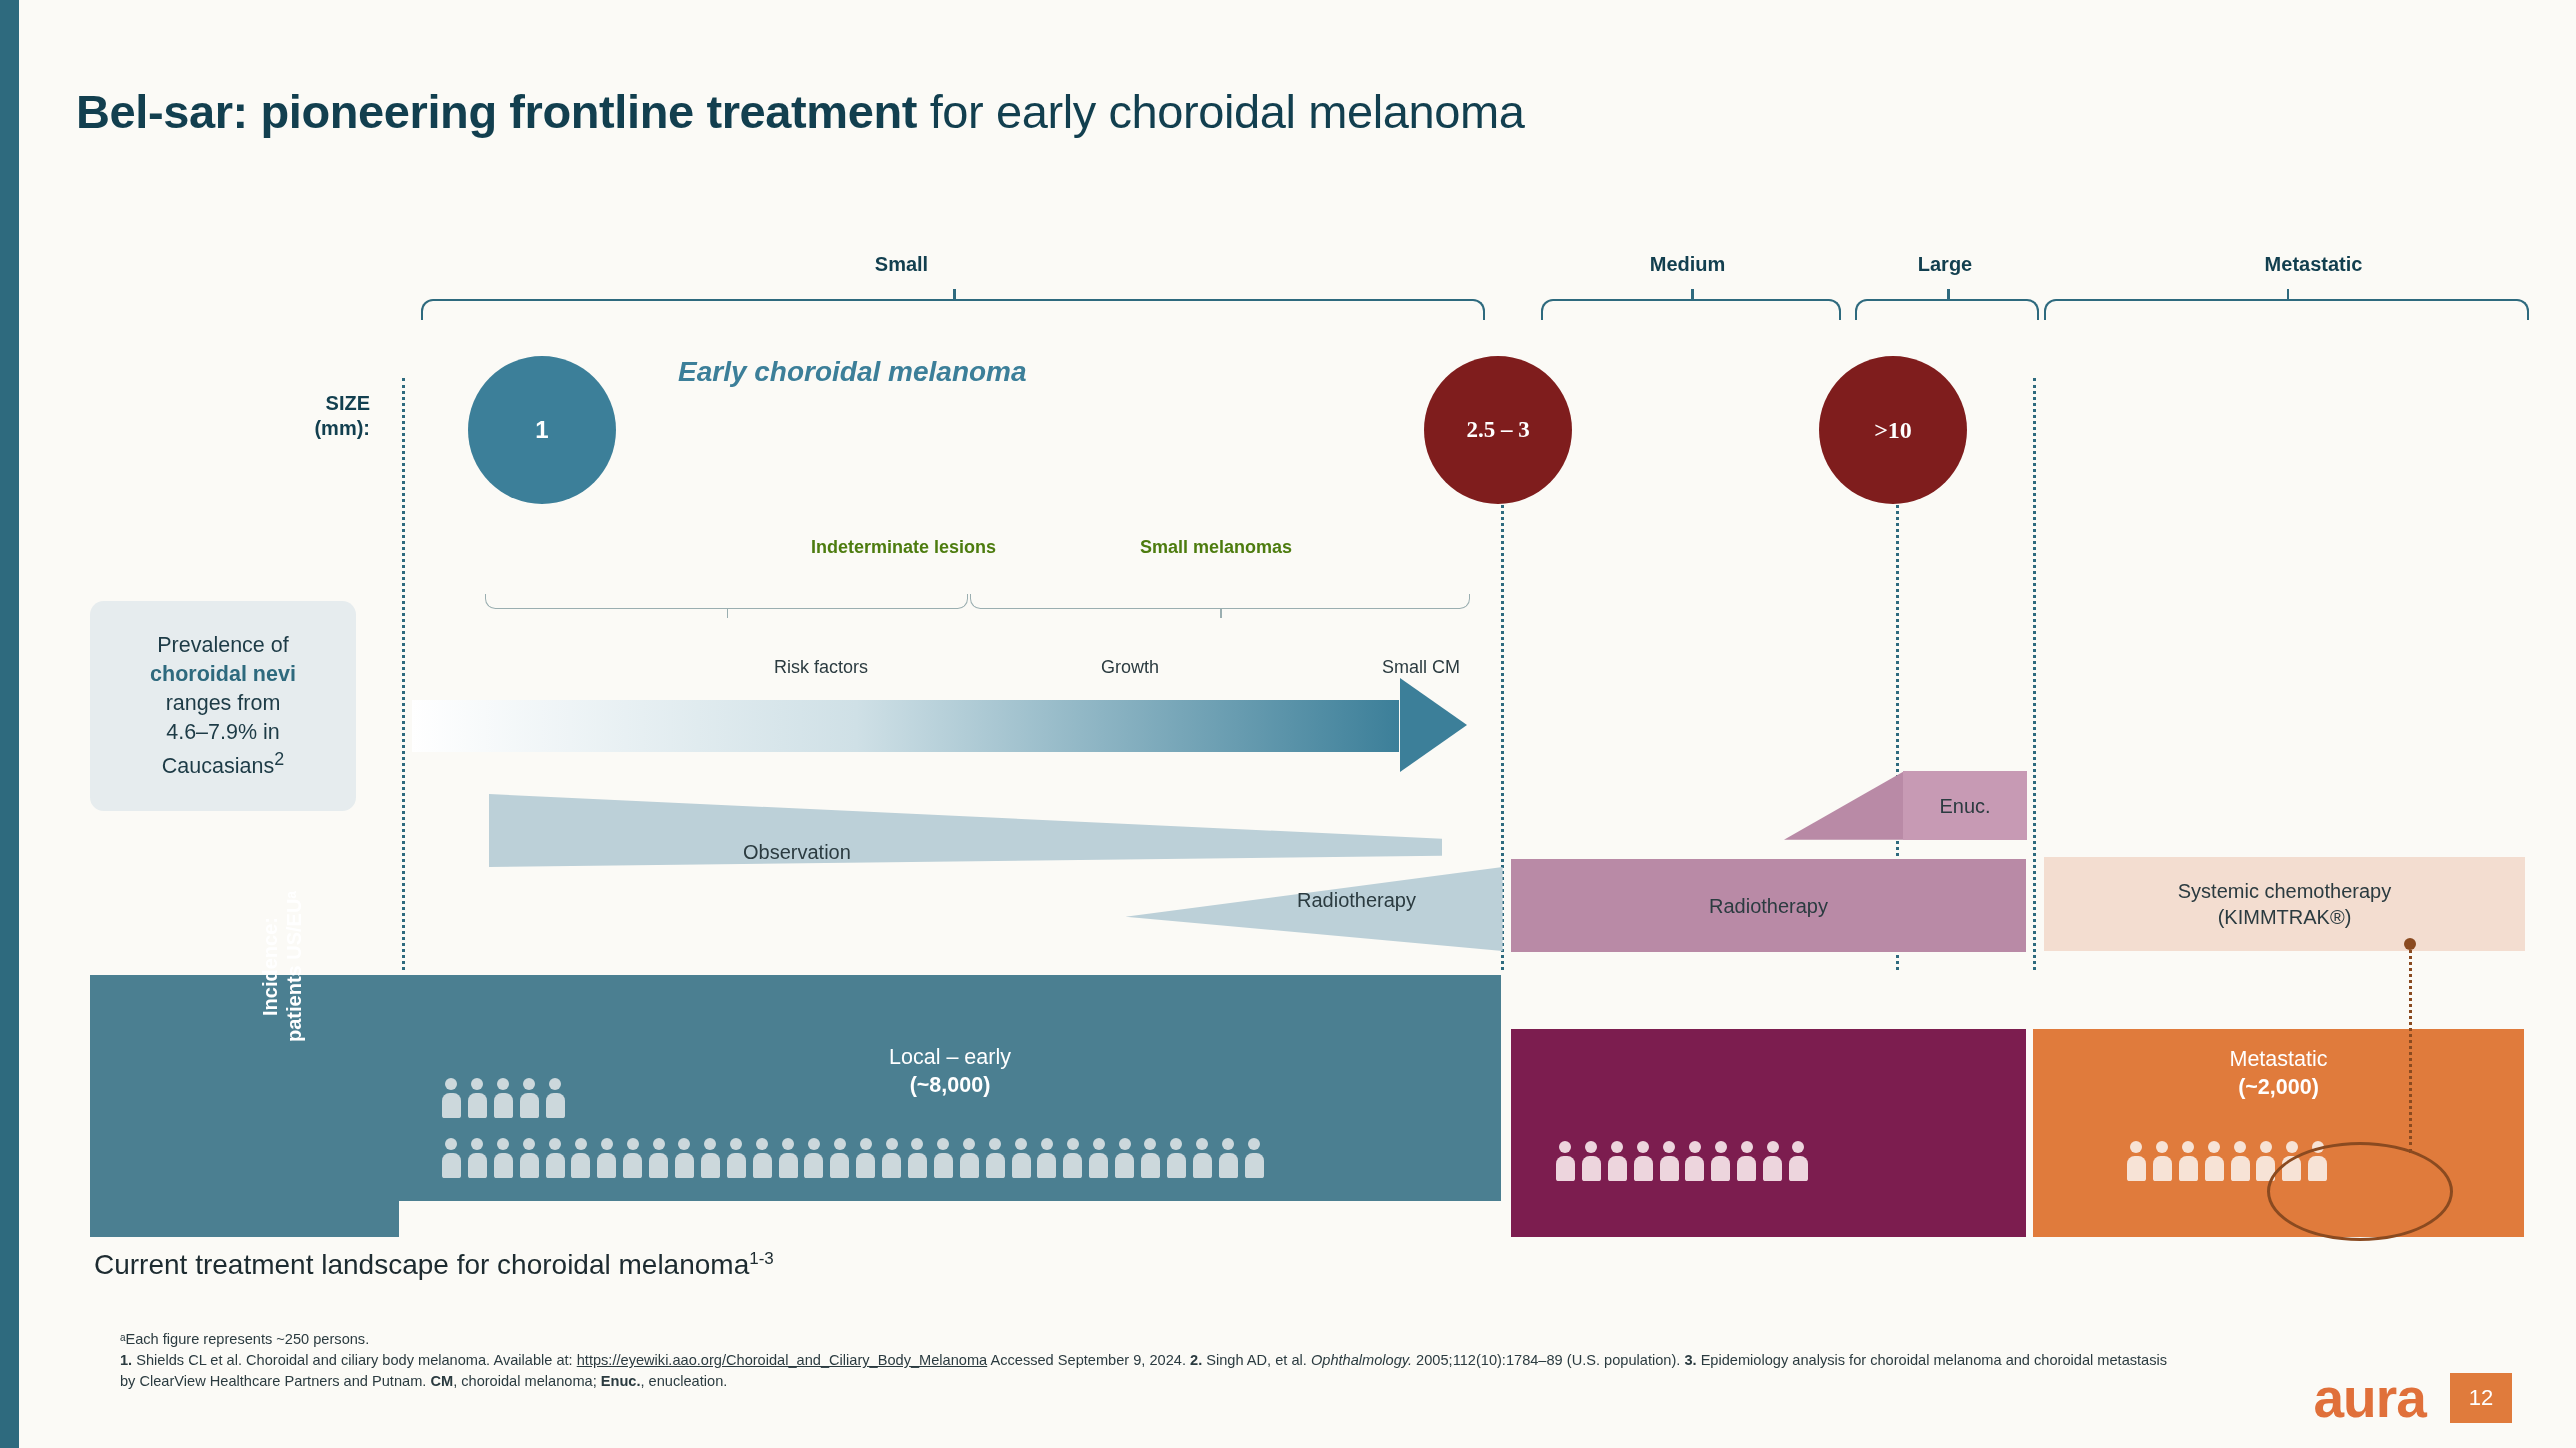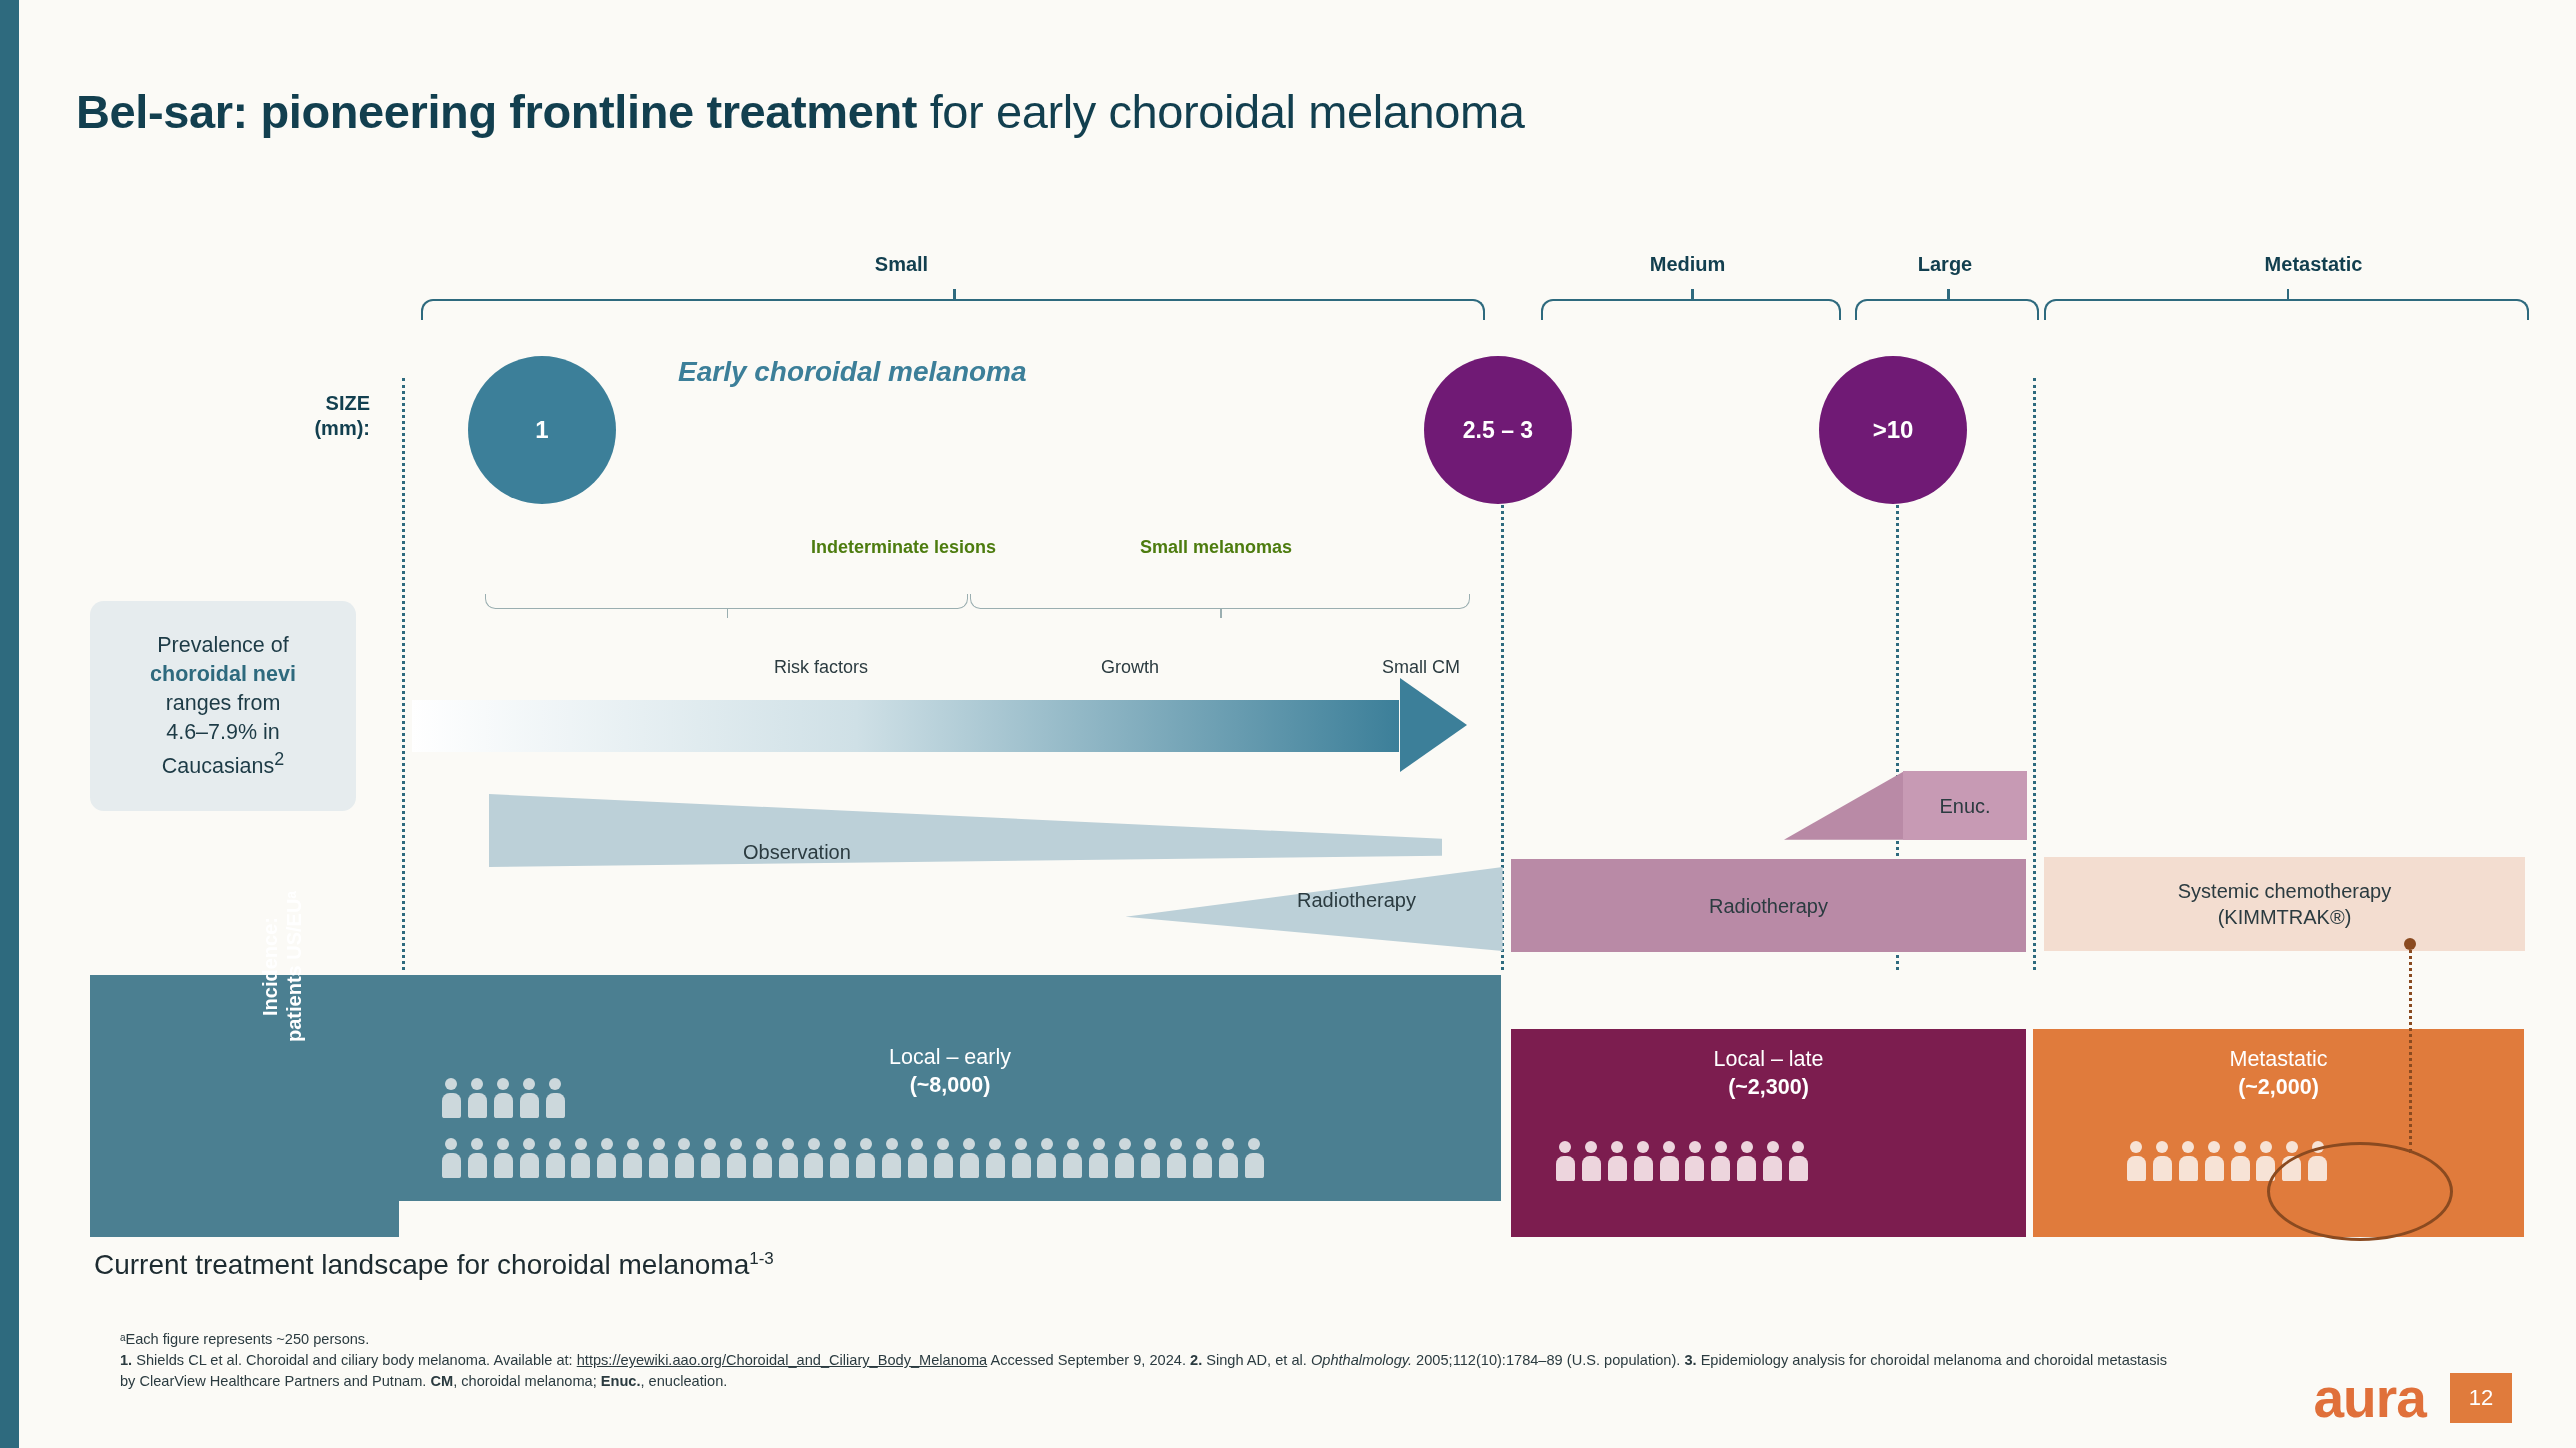--- a/index.html
+++ b/index.html
@@ -38,21 +38,21 @@
 
   
   .size-label{
     position:absolute;font-size:20px;font-weight:bold;color:#123f4f;text-align:right;line-height:1.25;
   }
   .circle{
     position:absolute;border-radius:50%;display:flex;align-items:center;justify-content:center;
     color:#ffffff;font-weight:bold;font-size:24px;
   }
   .c-teal{background:#3c7f99;}
-  .c-plum{background:#701a75;}
+  .c-plum{background:#7f1d1d;font-family:Liberation Serif, serif;}
 
   .early-label{
     position:absolute;font-size:28px;font-style:italic;font-weight:bold;color:#3c7f99;
   }
 
   
   .sub-label{position:absolute;font-size:18px;font-weight:bold;color:#4d7c0f;text-align:right;}
   .sub-brace{
     position:absolute;border:1.7px solid #9aaeb0;border-top:none;border-radius:0 0 10.3px 10.3px;height:13.7px;
   }
@@ -399,24 +399,20 @@
           <div class="body"></div>
         </div>
       <div class="person">
           <div class="head"></div>
           <div class="body"></div>
         </div>
     </div>
   </div>
 
   <div class="inc-block inc-plum" style="left:1511px;width:515px;">
-    <div class="inc-title" style="top:17px;">
-      <span>Local – late</span><br>
-      <b>(~2,300)</b>
-    </div>
     <div class="people pinkset" style="left:45px;top:112px;width:447px;">
       <div class="person pink">
           <div class="head"></div>
           <div class="body"></div>
         </div>
       <div class="person pink">
           <div class="head"></div>
           <div class="body"></div>
         </div>
       <div class="person pink">

